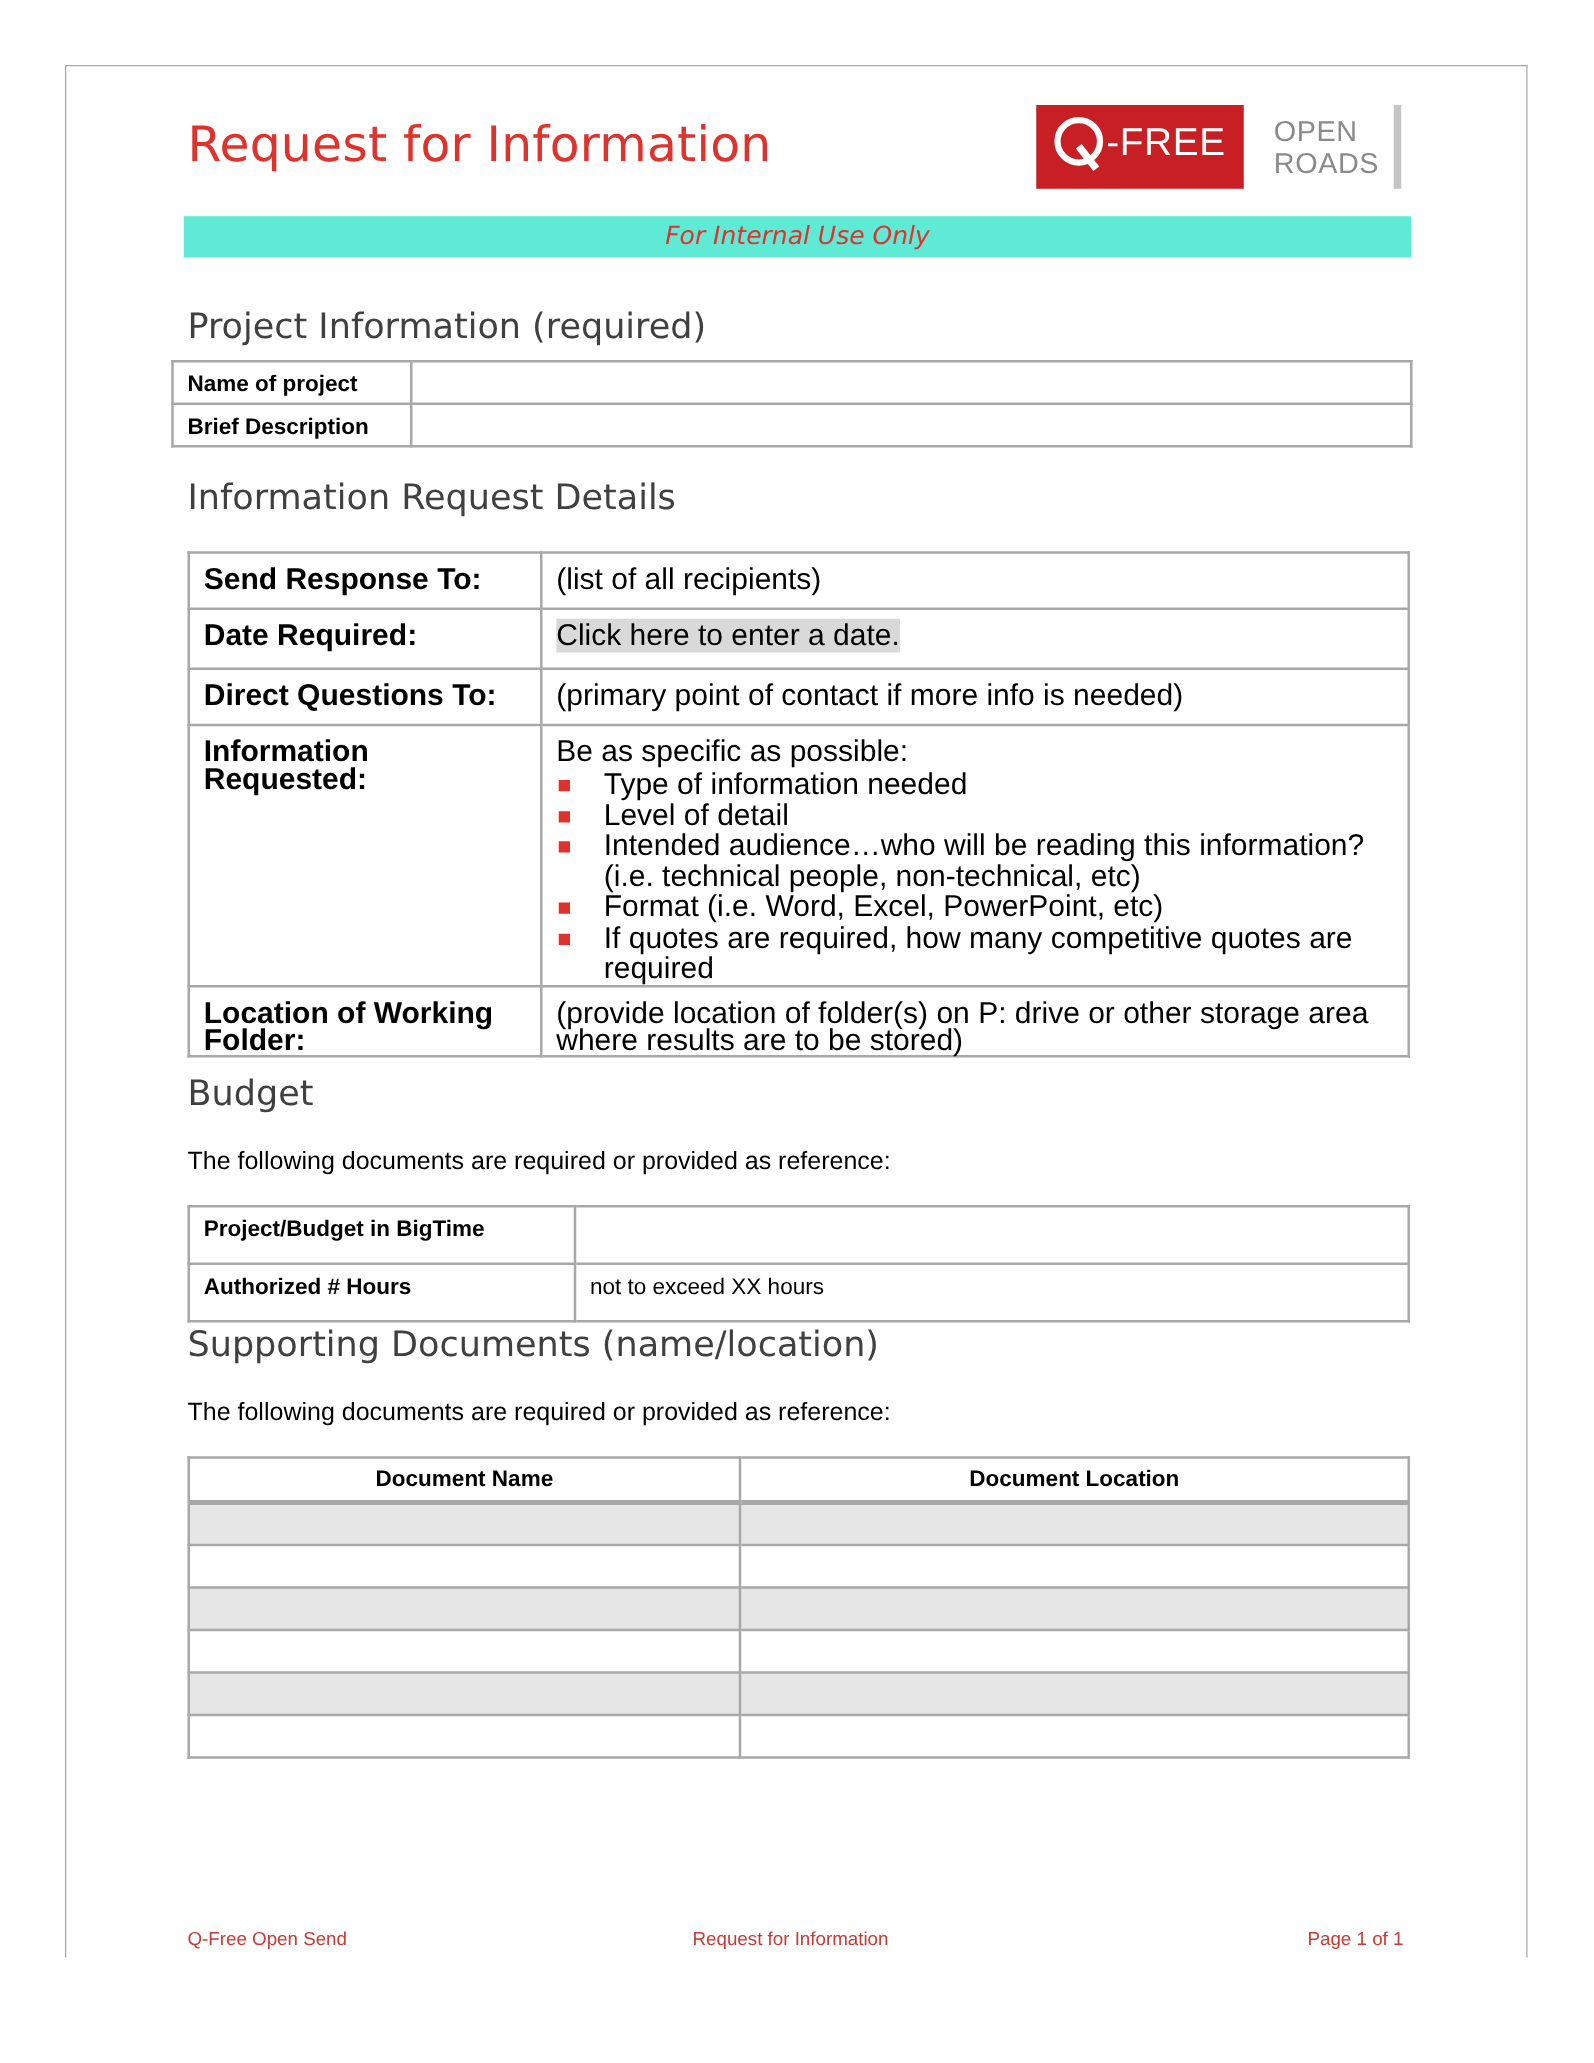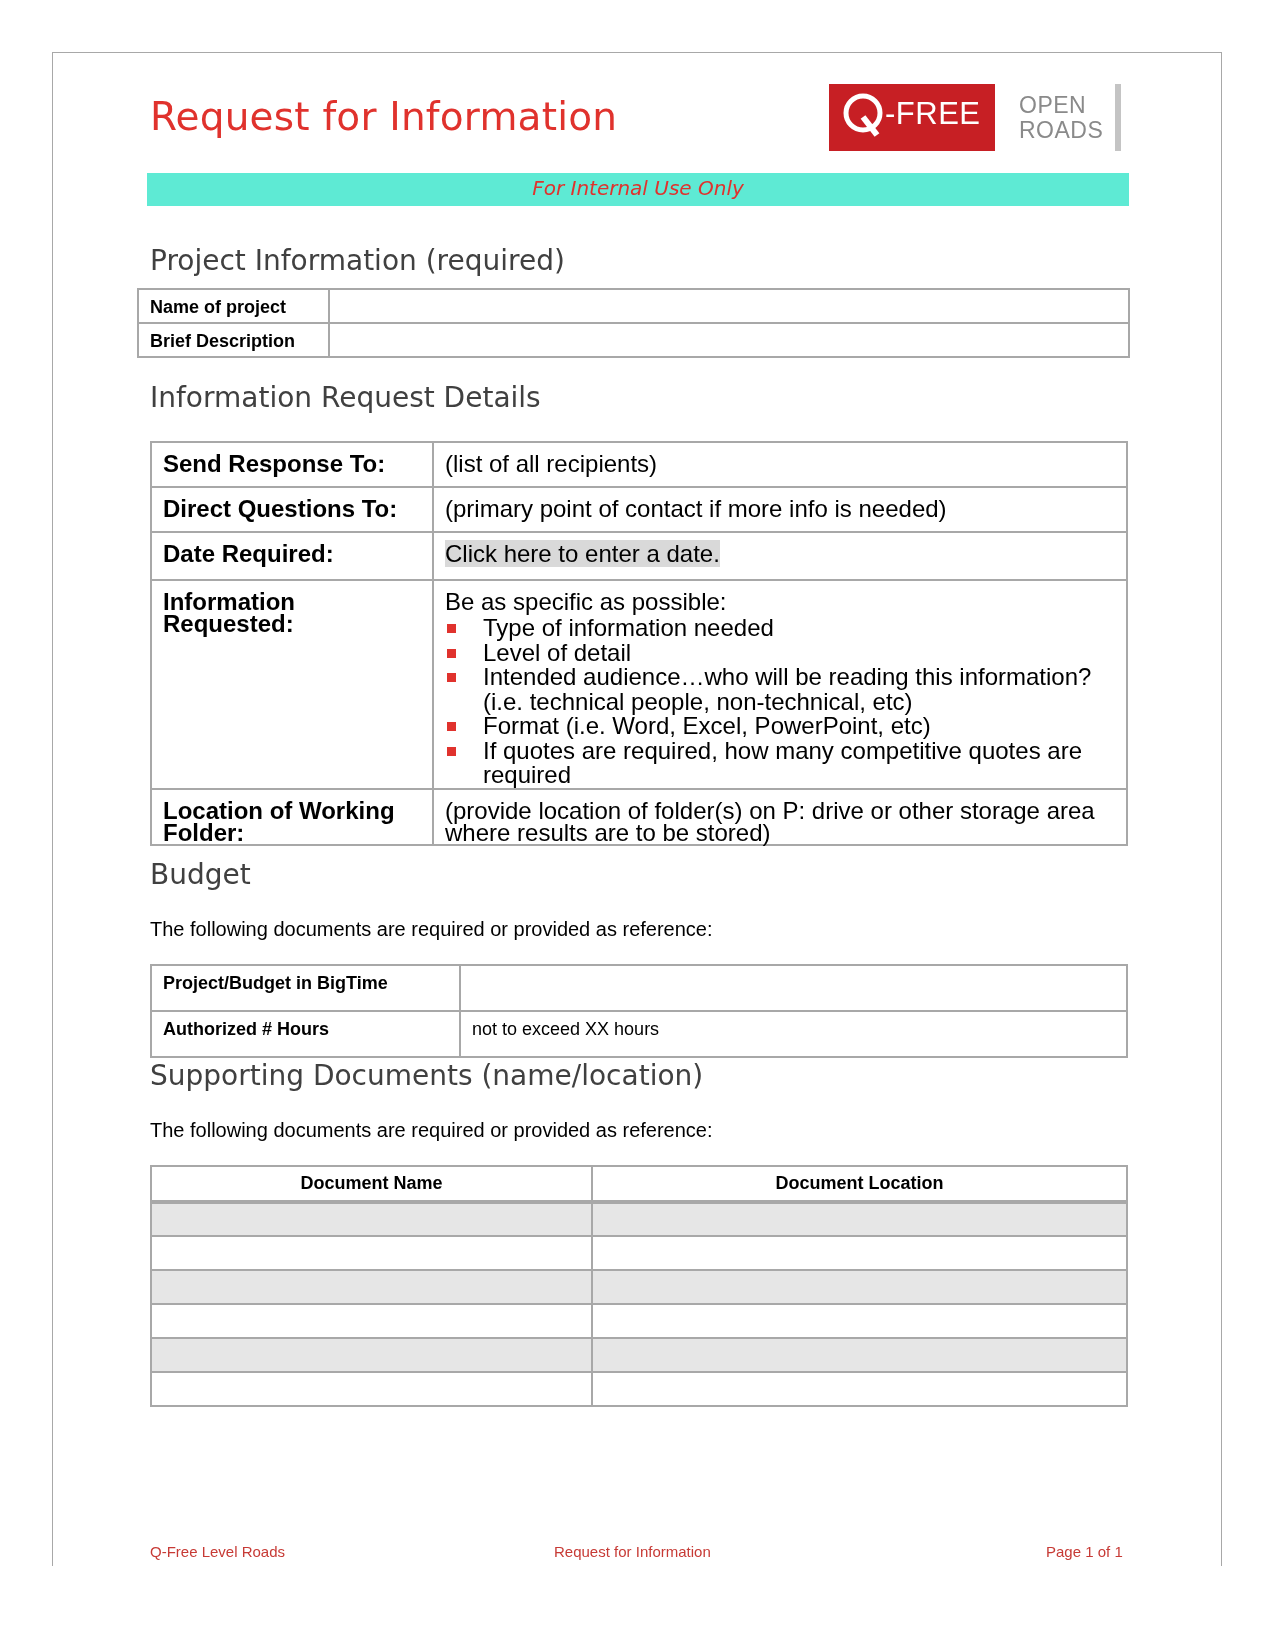--- a/index.html
+++ b/index.html
@@ -79,27 +79,27 @@
 <table class="t-detail" style="left:150px; top:441px; width:978px;">
   <colgroup>
       <col style="width:282px">
       <col>
     </colgroup>
   <tbody>
       <tr style="height:45px">
     <td class="lbl">Send Response To:</td>
     <td>(list of all recipients)</td>
   </tr>
+  <tr style="height:48px">
+    <td class="lbl">Date Required:</td>
+    <td><span class="date-ph">Click here to enter a date.</span></td>
+  </tr>
   <tr style="height:45px">
     <td class="lbl">Direct Questions To:</td>
     <td>(primary point of contact if more info is needed)</td>
-  </tr>
-  <tr style="height:48px">
-    <td class="lbl">Date Required:</td>
-    <td><span class="date-ph">Click here to enter a date.</span></td>
   </tr>
   <tr style="height:198px">
     <td class="lbl">Information Requested:</td>
     <td>
       <div>Be as specific as possible:</div>
       <ul class="bullets">
         <li><span class="bullet"></span><span>Type of information needed</span></li>
         <li><span class="bullet"></span><span>Level of detail</span></li>
         <li><span class="bullet"></span><span>Intended audience…who will be reading this information? (i.e. technical people, non-technical, etc)</span></li>
         <li><span class="bullet"></span><span>Format (i.e. Word, Excel, PowerPoint, etc)</span></li>
@@ -165,15 +165,15 @@
     <td></td>
     <td></td>
   </tr>
   <tr>
     <td></td>
     <td></td>
   </tr>
 </tbody>
   </table>
 
-<div class="abs footer" style="left:150px;">Q-Free Level Roads</div>
+<div class="abs footer" style="left:150px;">Q-Free Open Send</div>
 <div class="abs footer" style="left:554px;">Request for Information</div>
 <div class="abs footer" style="left:1046px;">Page 1 of 1</div>
 
 </body></html>

